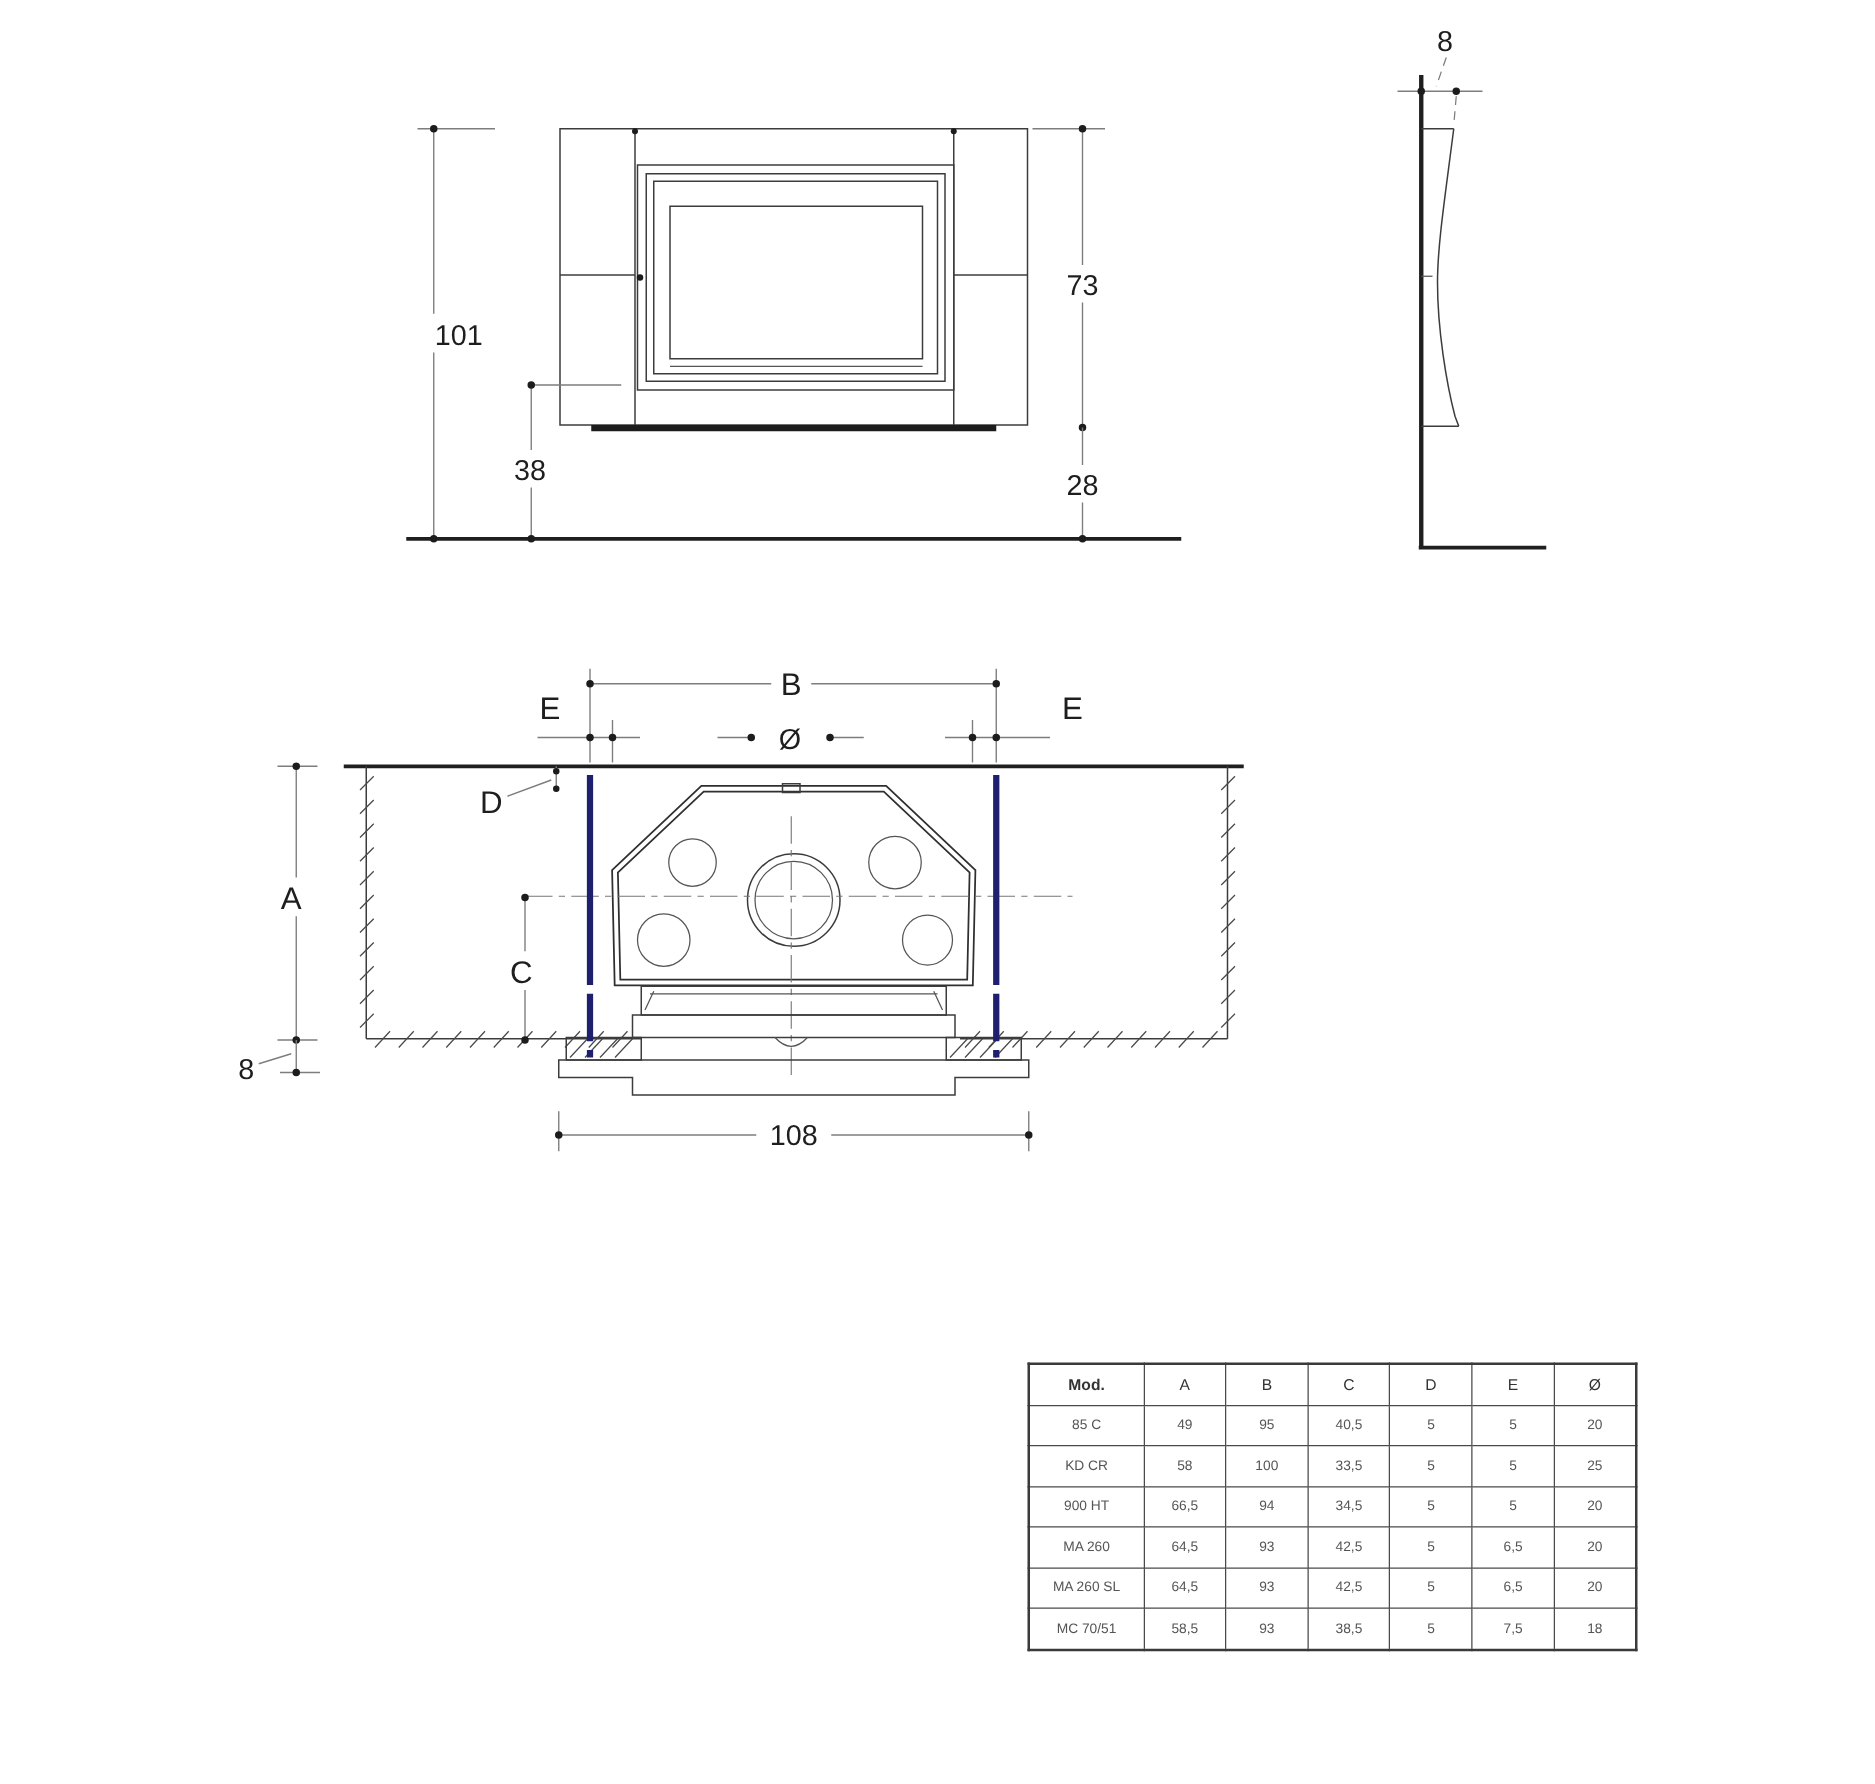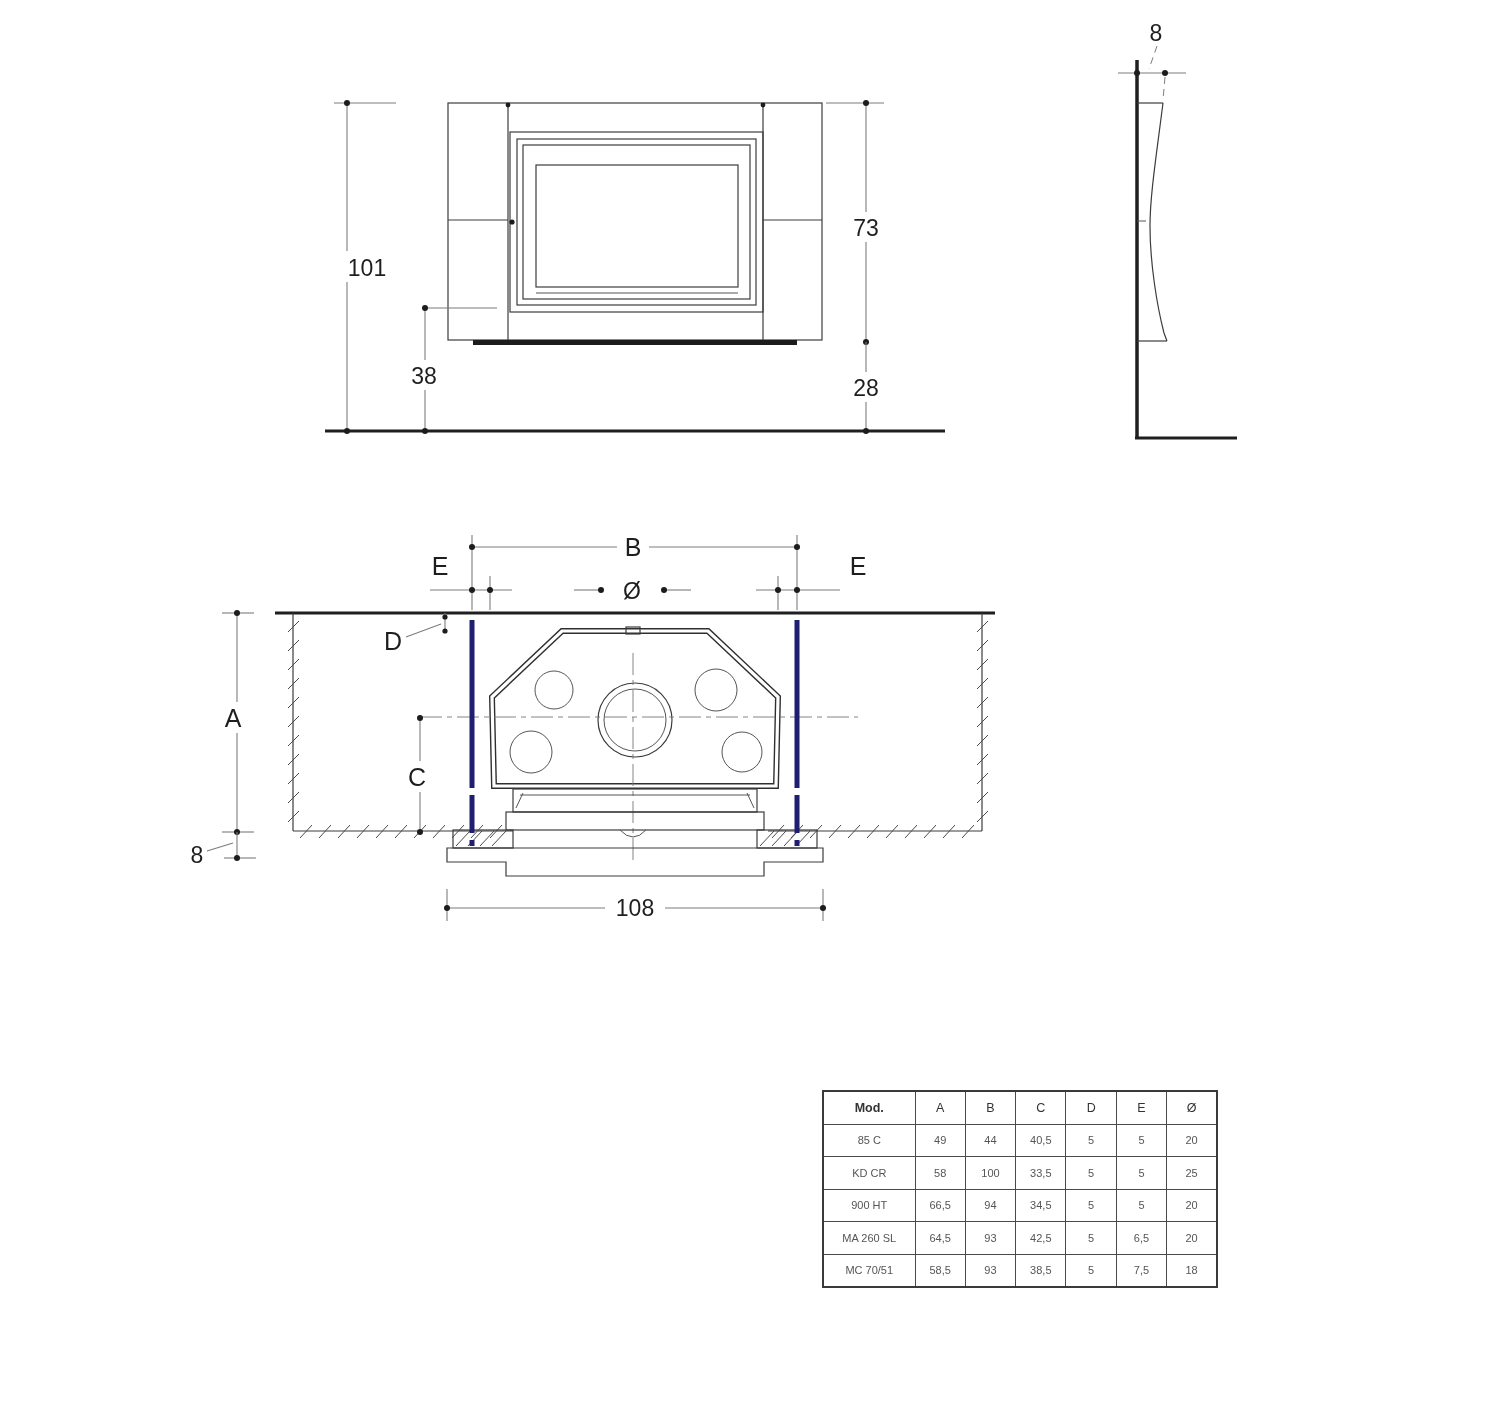--- a/index.html
+++ b/index.html
@@ -10,21 +10,21 @@
   .lnthin{stroke:#555;stroke-width:1;fill:none;}
   .thick{stroke:#1f1f1f;stroke-width:3;fill:none;}
   .dim{stroke:#7d7d7d;stroke-width:1.1;fill:none;}
   .dimdash{stroke:#7d7d7d;stroke-width:1;fill:none;stroke-dasharray:7 5;}
   .cl{stroke:#777;stroke-width:0.9;fill:none;stroke-dasharray:22 5 5 5;}
   .dot{fill:#1c1c1c;stroke:none;}
   .wfill{fill:#ffffff;stroke:none;}
   .hatch{stroke:#4a4a4a;stroke-width:1;fill:none;}
   .dimtext{font-family:"Liberation Sans",sans-serif;font-size:23px;fill:#1e1e1e;text-anchor:middle;}
   .dimletter{font-family:"Liberation Sans",sans-serif;font-size:25px;fill:#1e1e1e;text-anchor:middle;}
-  .spec-table-wrap{position:absolute;left:822px;top:1090px;width:396px;}
+  .spec-table-wrap{position:absolute;left:822px;top:1090px;width:488px;}
   .spec-table-wrap table{border-collapse:collapse;width:100%;table-layout:fixed;border:2px solid #3a3a3a;}
   .spec-table-wrap th,.spec-table-wrap td{border:1px solid #4a4a4a;height:31.5px;text-align:center;
       vertical-align:middle;font-size:11px;color:#555;padding:0;}
   .spec-table-wrap th{font-size:12.5px;color:#333;font-weight:normal;}
   .spec-table-wrap th:first-child{font-weight:bold;}
   .spec-table-wrap col.modcol{width:92px;}
 </style>
 </head>
 <body>
 
@@ -252,21 +252,21 @@
             <th>C</th>
             <th>D</th>
             <th>E</th>
             <th>Ø</th>
           </tr>
         </thead>
       <tbody id="spec-body">
           <tr>
             <td>85 C</td>
             <td>49</td>
-            <td>44</td>
+            <td>95</td>
             <td>40,5</td>
             <td>5</td>
             <td>5</td>
             <td>20</td>
           </tr>
           <tr>
             <td>KD CR</td>
             <td>58</td>
             <td>100</td>
             <td>33,5</td>
@@ -277,20 +277,29 @@
           <tr>
             <td>900 HT</td>
             <td>66,5</td>
             <td>94</td>
             <td>34,5</td>
             <td>5</td>
             <td>5</td>
             <td>20</td>
           </tr>
           <tr>
+            <td>MA 260</td>
+            <td>64,5</td>
+            <td>93</td>
+            <td>42,5</td>
+            <td>5</td>
+            <td>6,5</td>
+            <td>20</td>
+          </tr>
+          <tr>
             <td>MA 260 SL</td>
             <td>64,5</td>
             <td>93</td>
             <td>42,5</td>
             <td>5</td>
             <td>6,5</td>
             <td>20</td>
           </tr>
           <tr>
             <td>MC 70/51</td>

